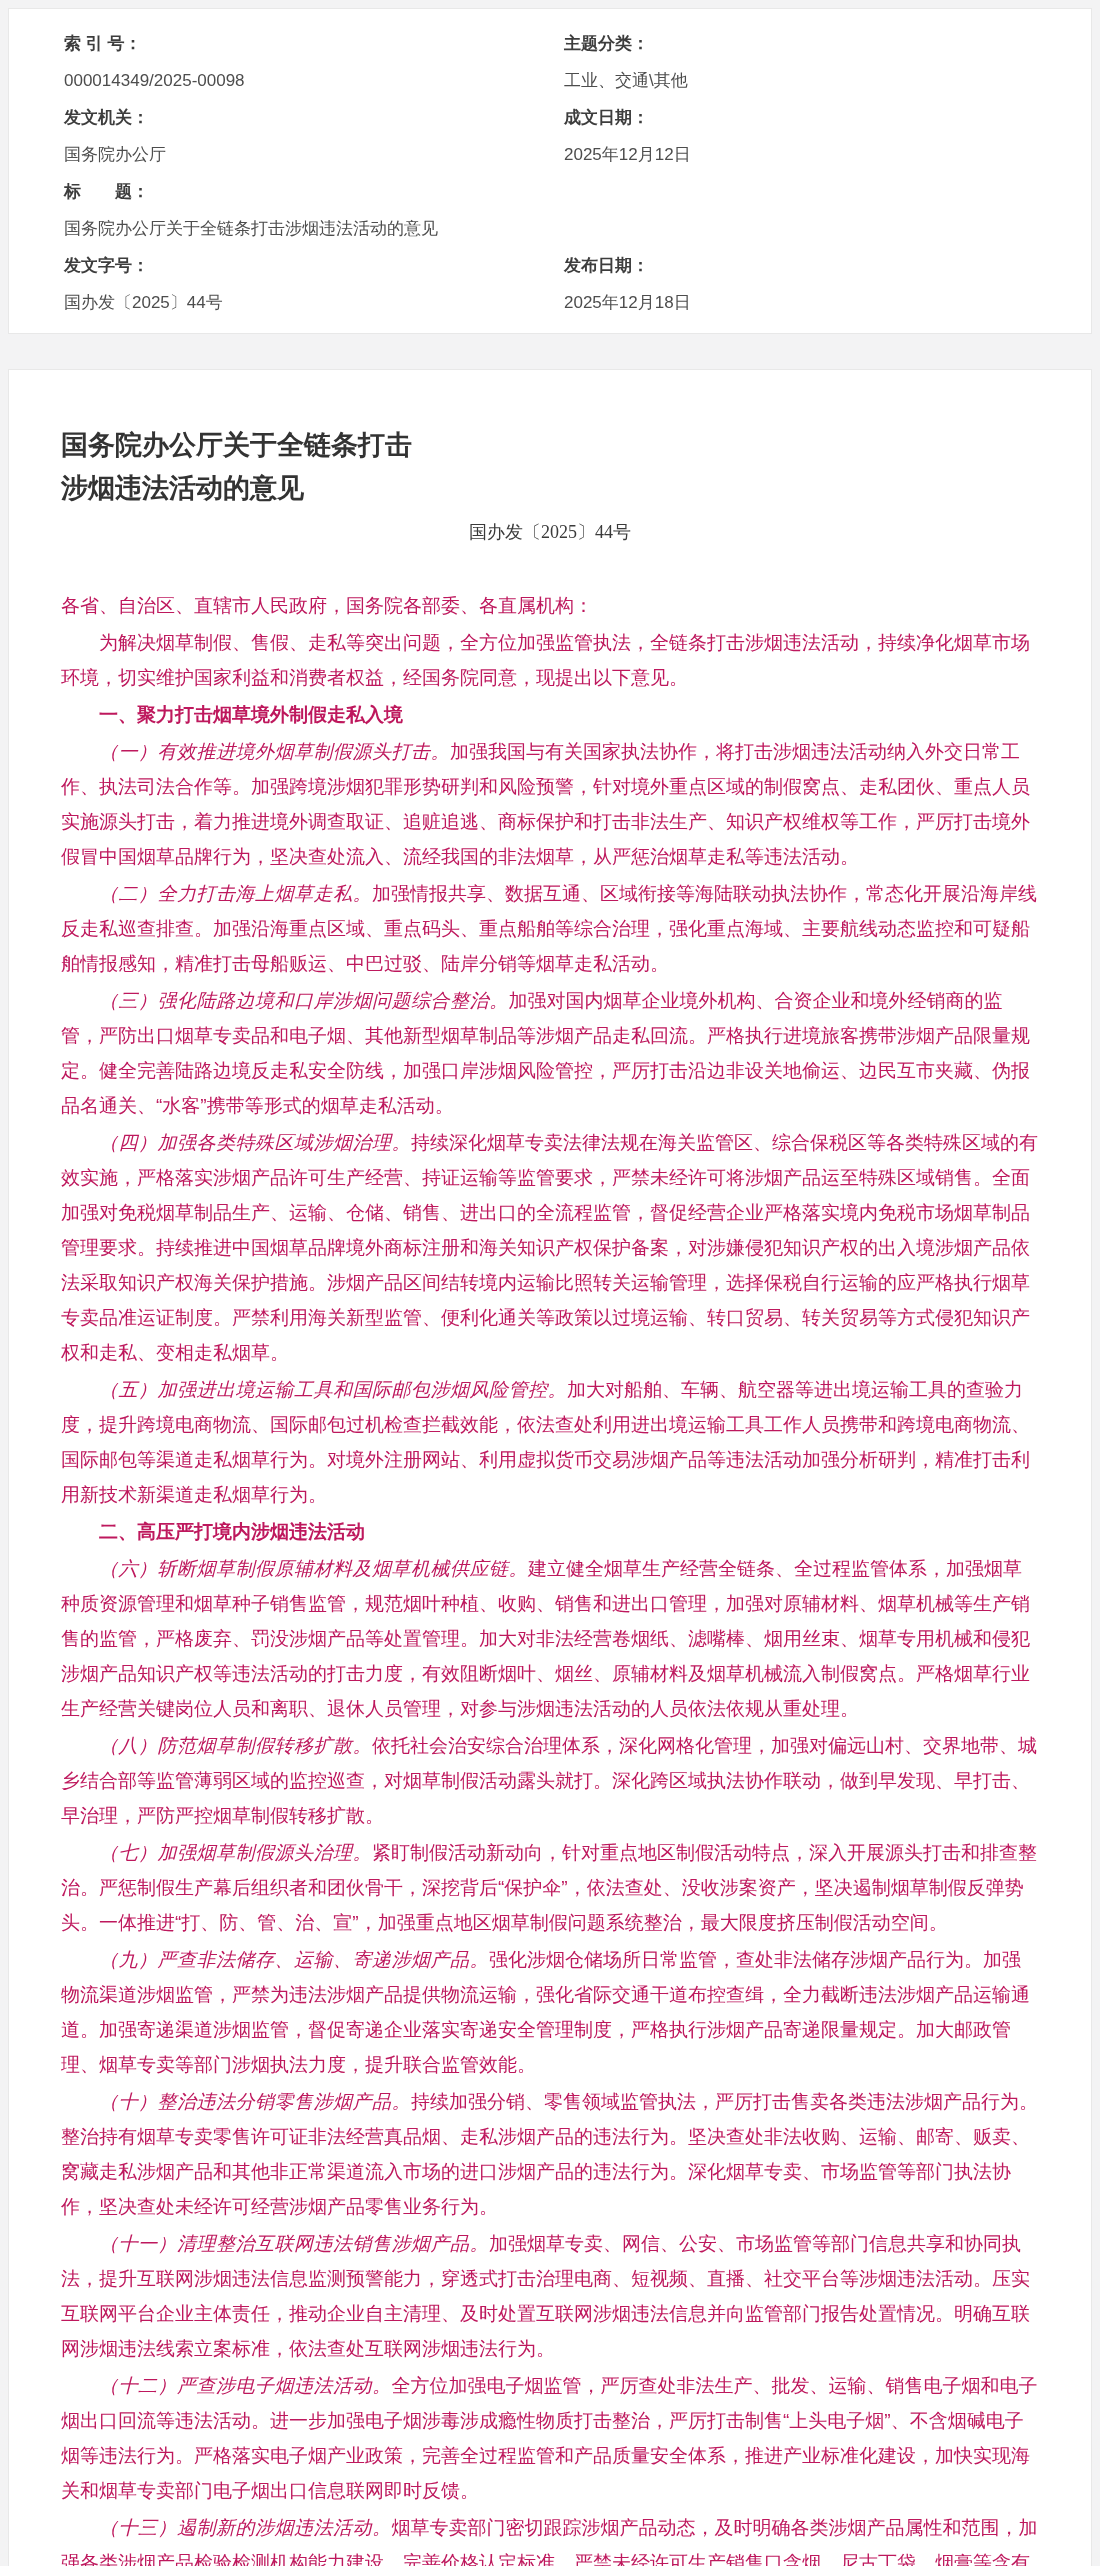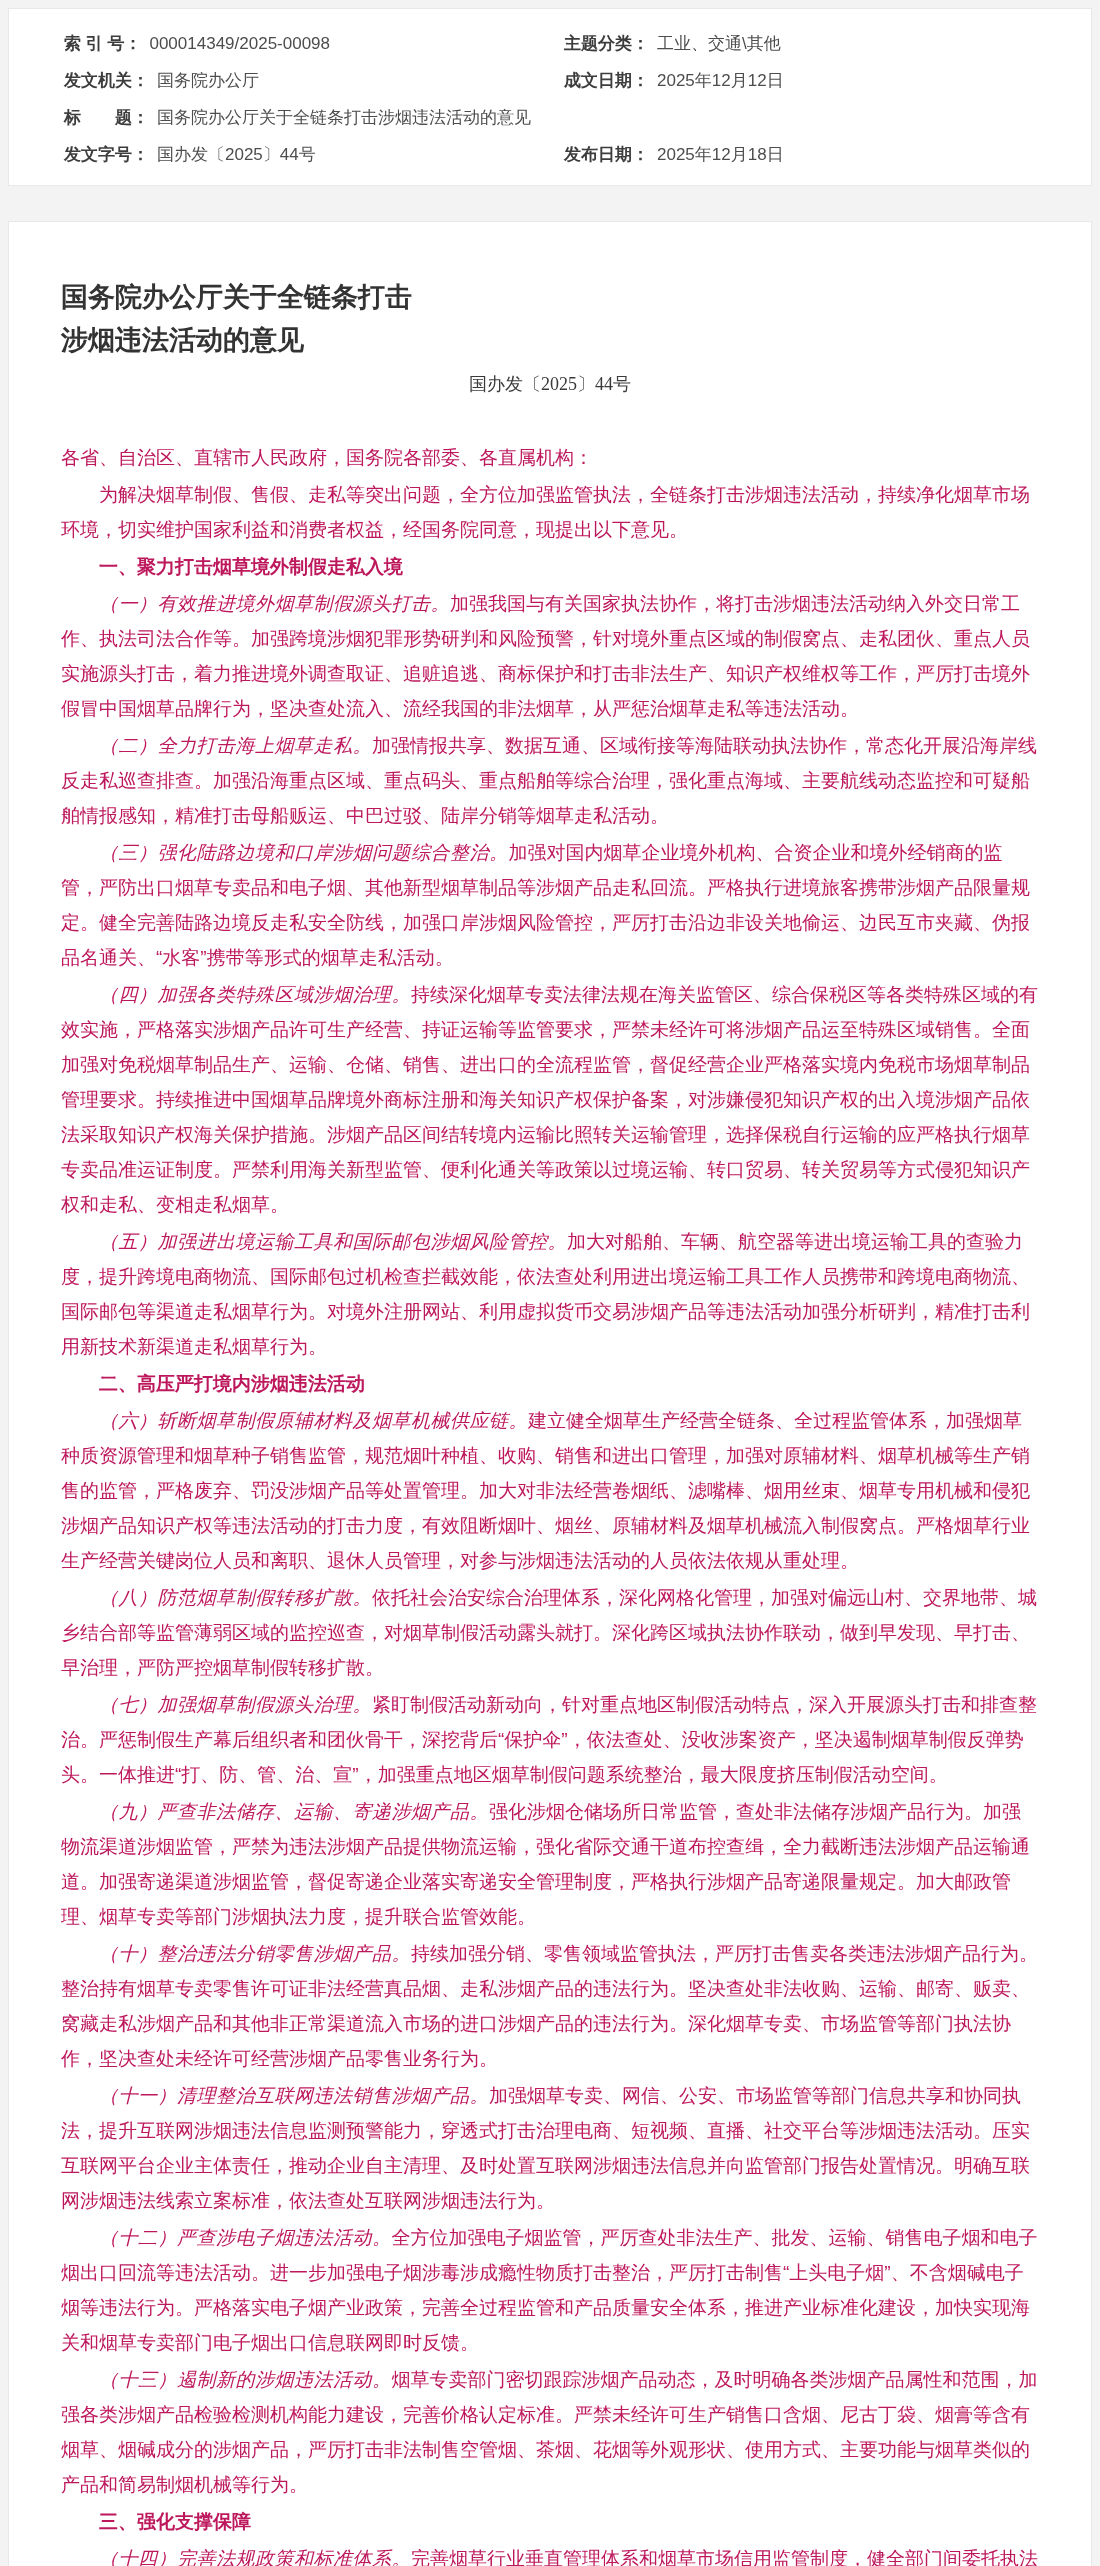--- a/index.html
+++ b/index.html
@@ -10,25 +10,25 @@
     color:#333;
   }
   .panel {
     background:#fff;
     border:1px solid #e8e8e8;
     margin:8px;
   }
   
   .meta-panel { padding:16px 30px 12px 55px; }
   .meta-row { display:flex; line-height:37px; font-size:17px; }
-  .meta-cell { display:flex; }
+  .meta-cell { display:flex;flex-direction:column; }
   .meta-cell.left { width:500px; flex:none; }
   .meta-cell.wide { width:auto; }
   .meta-label { font-weight:bold; color:#3d3d3d; white-space:pre; }
-  .meta-value { color:#4d4d4d; margin-left:8px; }
+  .meta-value { color:#4d4d4d; }
   
   .doc-panel { margin-top:35px; padding:46px 52px 96px 52px; }
   .doc-title {
     text-align:left;
     font-size:27px;
     font-weight:bold;
     line-height:43px;
     color:#333;
     margin:8px 0 10px 0;
   }

